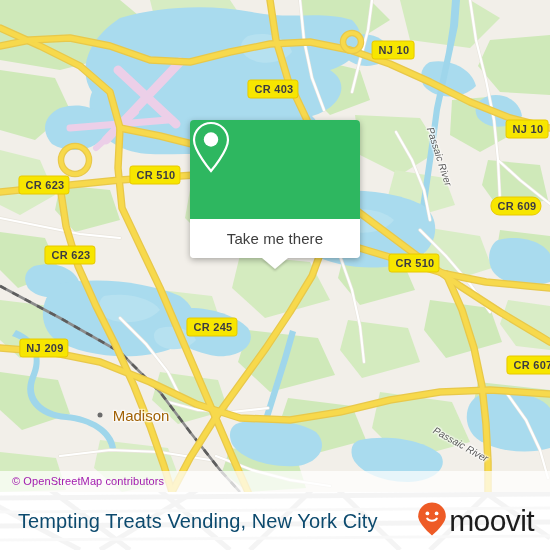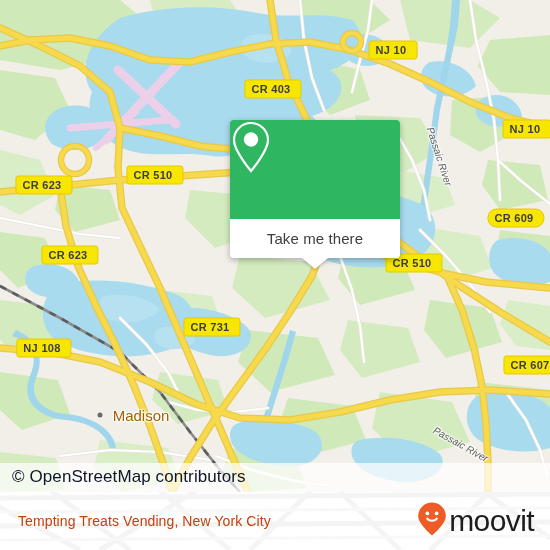--- a/index.html
+++ b/index.html
@@ -17,21 +17,21 @@
   
   .shield{
     position:absolute;
     background:#f7e600;
     border:1.5px solid #e8c800;
     border-radius:3px;
     color:#3c3c3c;
     font-size:11px;
     font-weight:bold;
     letter-spacing:.3px;
-    padding:2px 10px 3px 6px;
+    padding:2px 4px 3px 6px;
     line-height:12px;
     white-space:nowrap;
     box-sizing:border-box;
     transform:translate(-50%,-50%);
     text-shadow:0 0 1px rgba(255,255,255,.2);
   }
 
   
   .place{
     position:absolute;transform:translate(-50%,-50%);
@@ -46,32 +46,31 @@
     position:absolute;white-space:nowrap;
     font-size:10px;color:#5a5a5a;font-style:italic;
     text-shadow:1px 1px 1.5px #fff,-1px -1px 1.5px #fff,1px -1px 1.5px #fff,-1px 1px 1.5px #fff;
     transform-origin:left center;
   }
 
   
   .attrib{
     position:absolute;left:0;bottom:0;width:100%;
     background:rgba(255,255,255,.72);
-    font-size:17px;color:#0f172a;
+    font-size:11px;color:#a21caf;
     padding:4px 0 5px 12px;box-sizing:border-box;
     letter-spacing:.1px;
   }
 
   
   .card{
     position:absolute;left:190px;top:120px;width:170px;
     border-radius:4px;
     box-shadow:0 2px 6px rgba(0,0,0,.30);
     overflow:visible;
-    margin-left:40px;
   }
   .card-top{
     background:#2eb760;height:99px;border-radius:4px 4px 0 0;
     display:flex;align-items:center;justify-content:center;
   }
   .card-bottom{
     background:#ffffff;height:39px;border-radius:0 0 4px 4px;
     display:flex;align-items:center;justify-content:center;
     position:relative;
   }
@@ -86,21 +85,21 @@
   }
 
   
   .footer{
     position:absolute;left:0;top:492px;width:550px;height:58px;
     background:#ffffff;overflow:hidden;
   }
   .footer-watermark{position:absolute;left:0;top:0;opacity:.55;}
   .footer-title{
     position:absolute;left:18px;top:50%;transform:translateY(-50%);
-    font-size:14px;color:#c2410c;white-space:nowrap;letter-spacing:.1px;
+    font-size:20px;color:#0c4a6e;white-space:nowrap;letter-spacing:.1px;
   }
   .brand{
     position:absolute;right:16px;top:50%;transform:translateY(-50%);
     display:flex;align-items:center;gap:2px;
   }
   .brand-word{font-size:30px;color:#1c1c1c;letter-spacing:-.6px;line-height:30px;font-weight:400;}
 </style>
 </head>
 <body>
 
@@ -288,25 +287,25 @@
         </g>
       </g>
     </svg>
 
     <div>
         <div class="shield" style="left: 393px; top: 50px;">NJ 10</div>
         <div class="shield" style="left: 273px; top: 89px;">CR 403</div>
         <div class="shield" style="left: 527px; top: 129px;">NJ 10</div>
         <div class="shield" style="left: 155px; top: 175px;">CR 510</div>
         <div class="shield" style="left: 44px; top: 185px;">CR 623</div>
-        <div class="shield" style="left: 516px; top: 218px; border-radius: 9px;">CR 609</div>
+        <div class="shield" style="left: 516px; top: 206px; border-radius: 9px;">CR 609</div>
         <div class="shield" style="left: 70px; top: 255px;">CR 623</div>
         <div class="shield" style="left: 414px; top: 263px;">CR 510</div>
-        <div class="shield" style="left: 212px; top: 327px;">CR 731</div>
-        <div class="shield" style="left: 44px; top: 348px;">NJ 108</div>
+        <div class="shield" style="left: 212px; top: 327px;">CR 245</div>
+        <div class="shield" style="left: 44px; top: 348px;">NJ 209</div>
         <div class="shield" style="left: 516px; top: 365px; margin-left: 16px;">CR 607</div>
       </div>
 
     <div>
         <div class="place-dot" style="left: 100px; top: 415px;"></div>
         <div class="place" style="left: 141px; top: 415px;">Madison</div>
       </div>
 
     <div>
         <div class="river-label" style="left: 430px; top: 122px; transform: rotate(72deg);">Passaic River</div>

